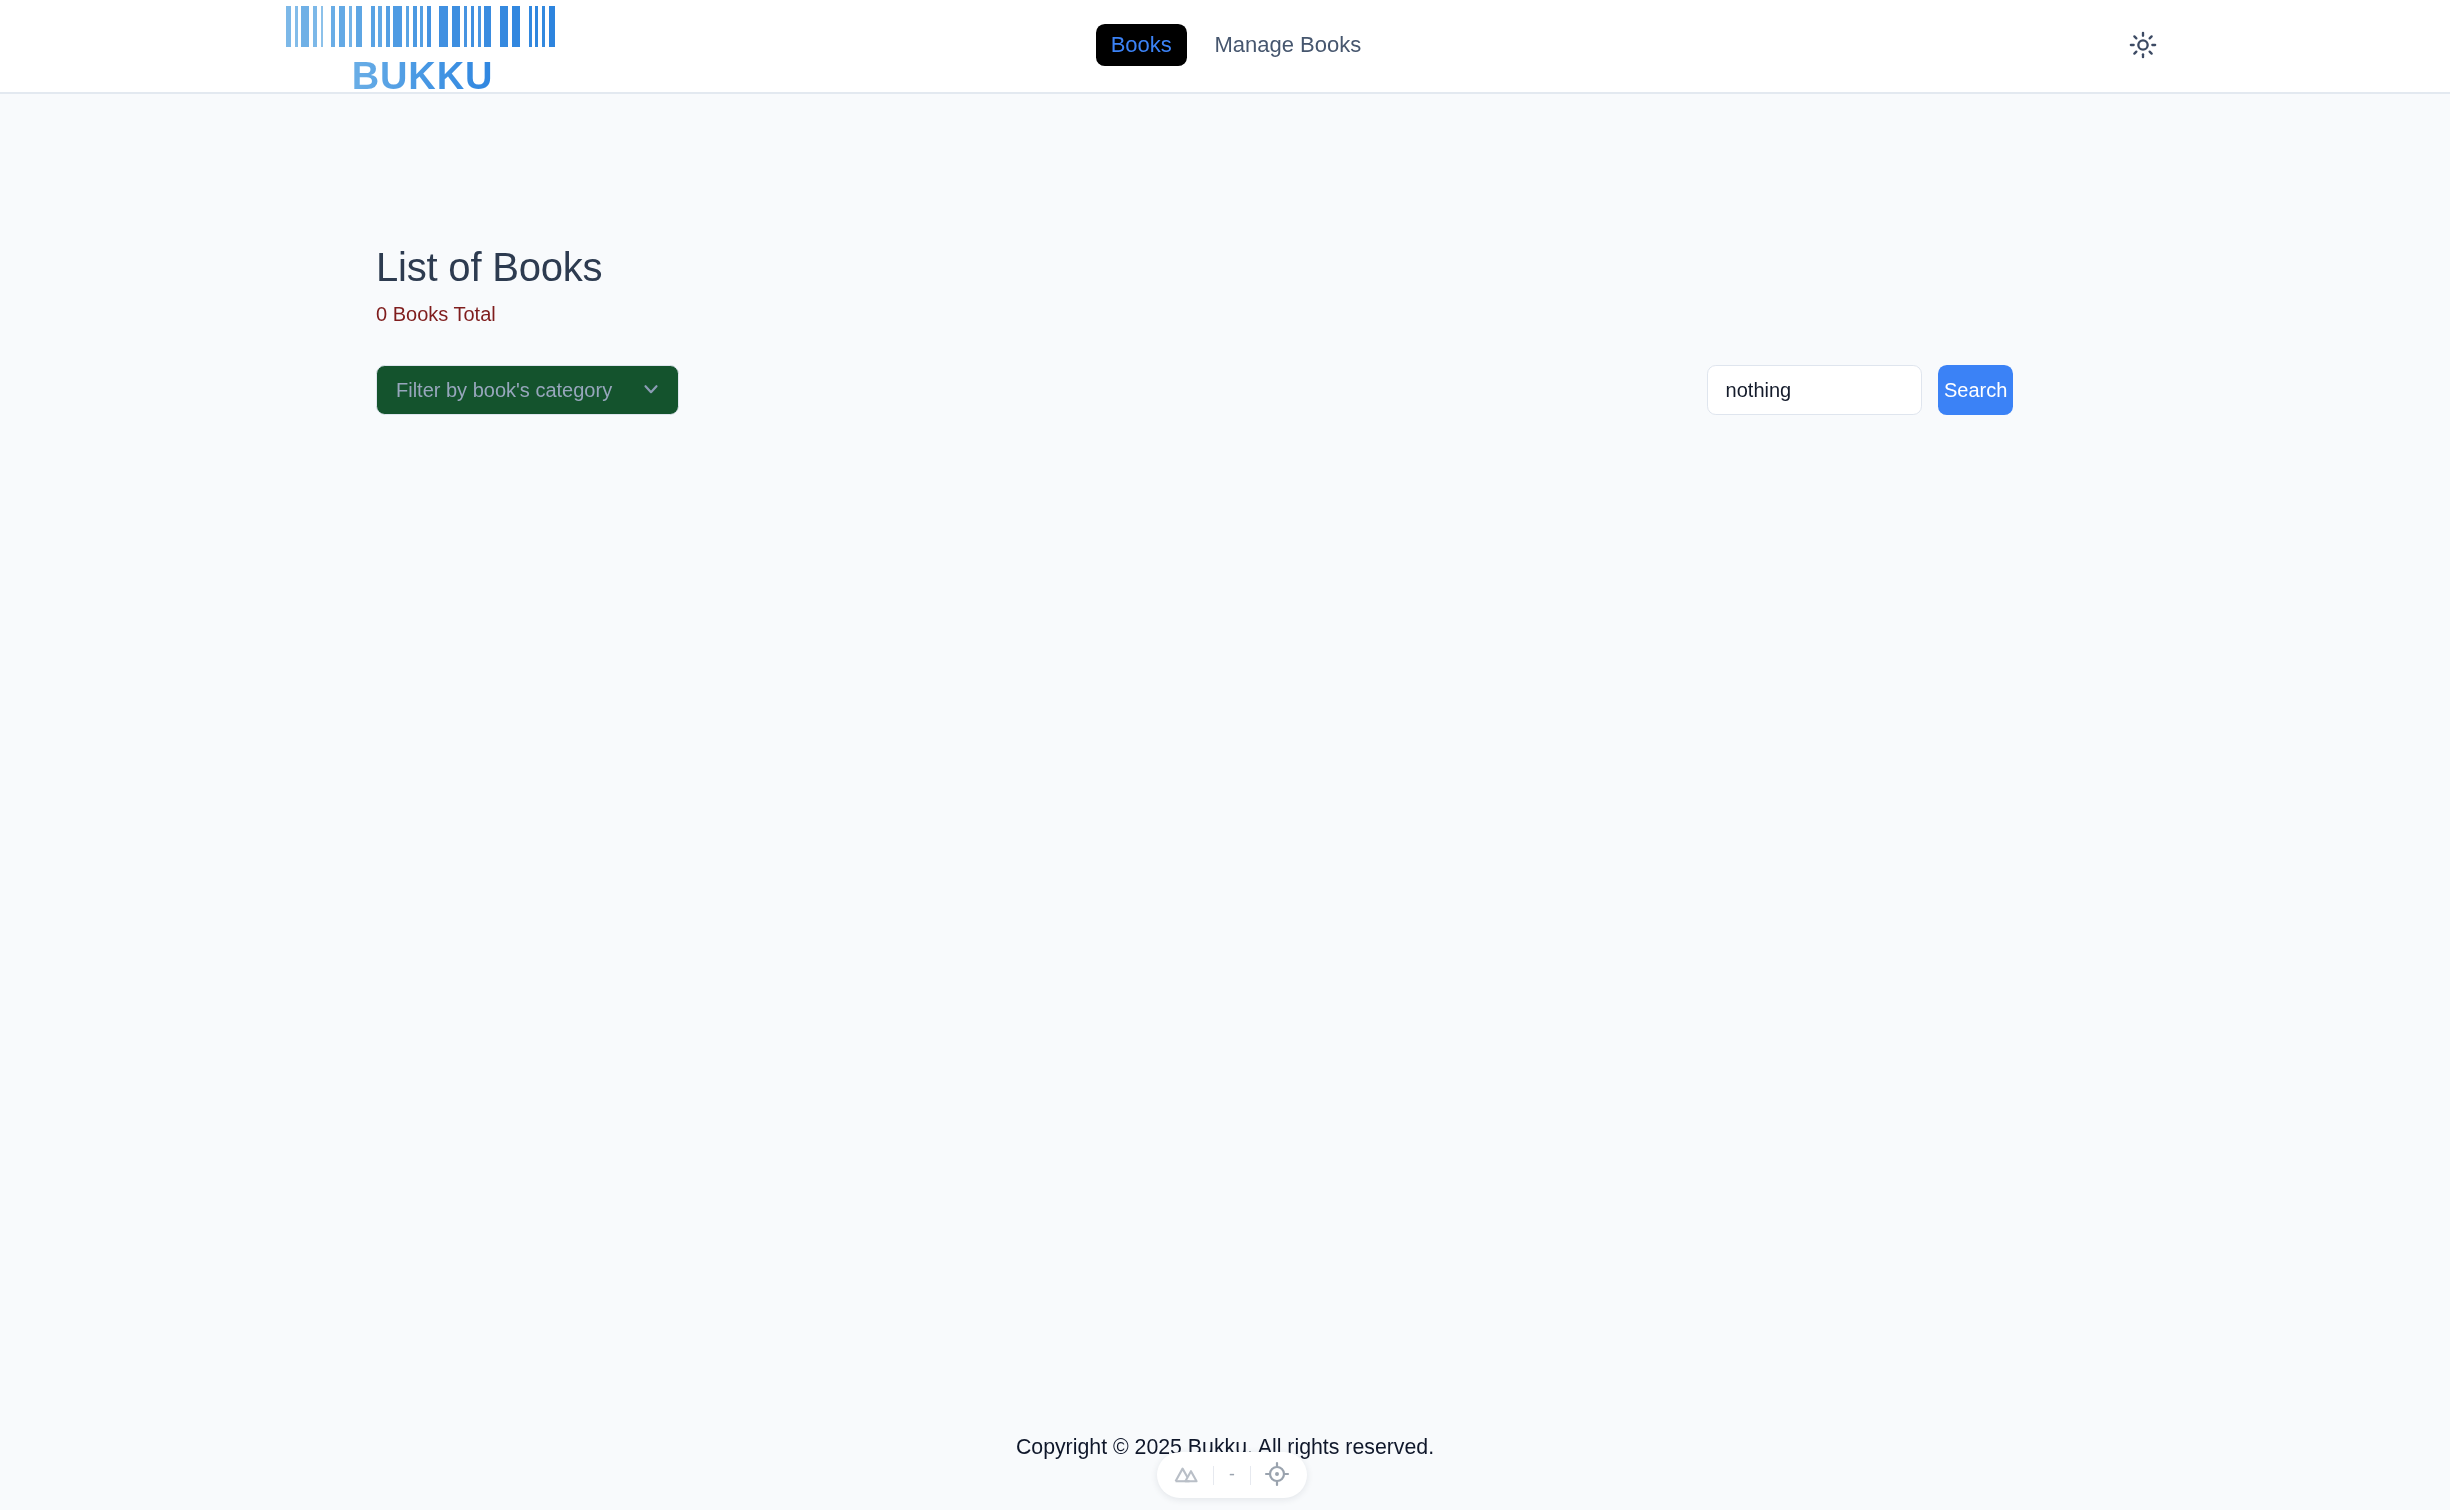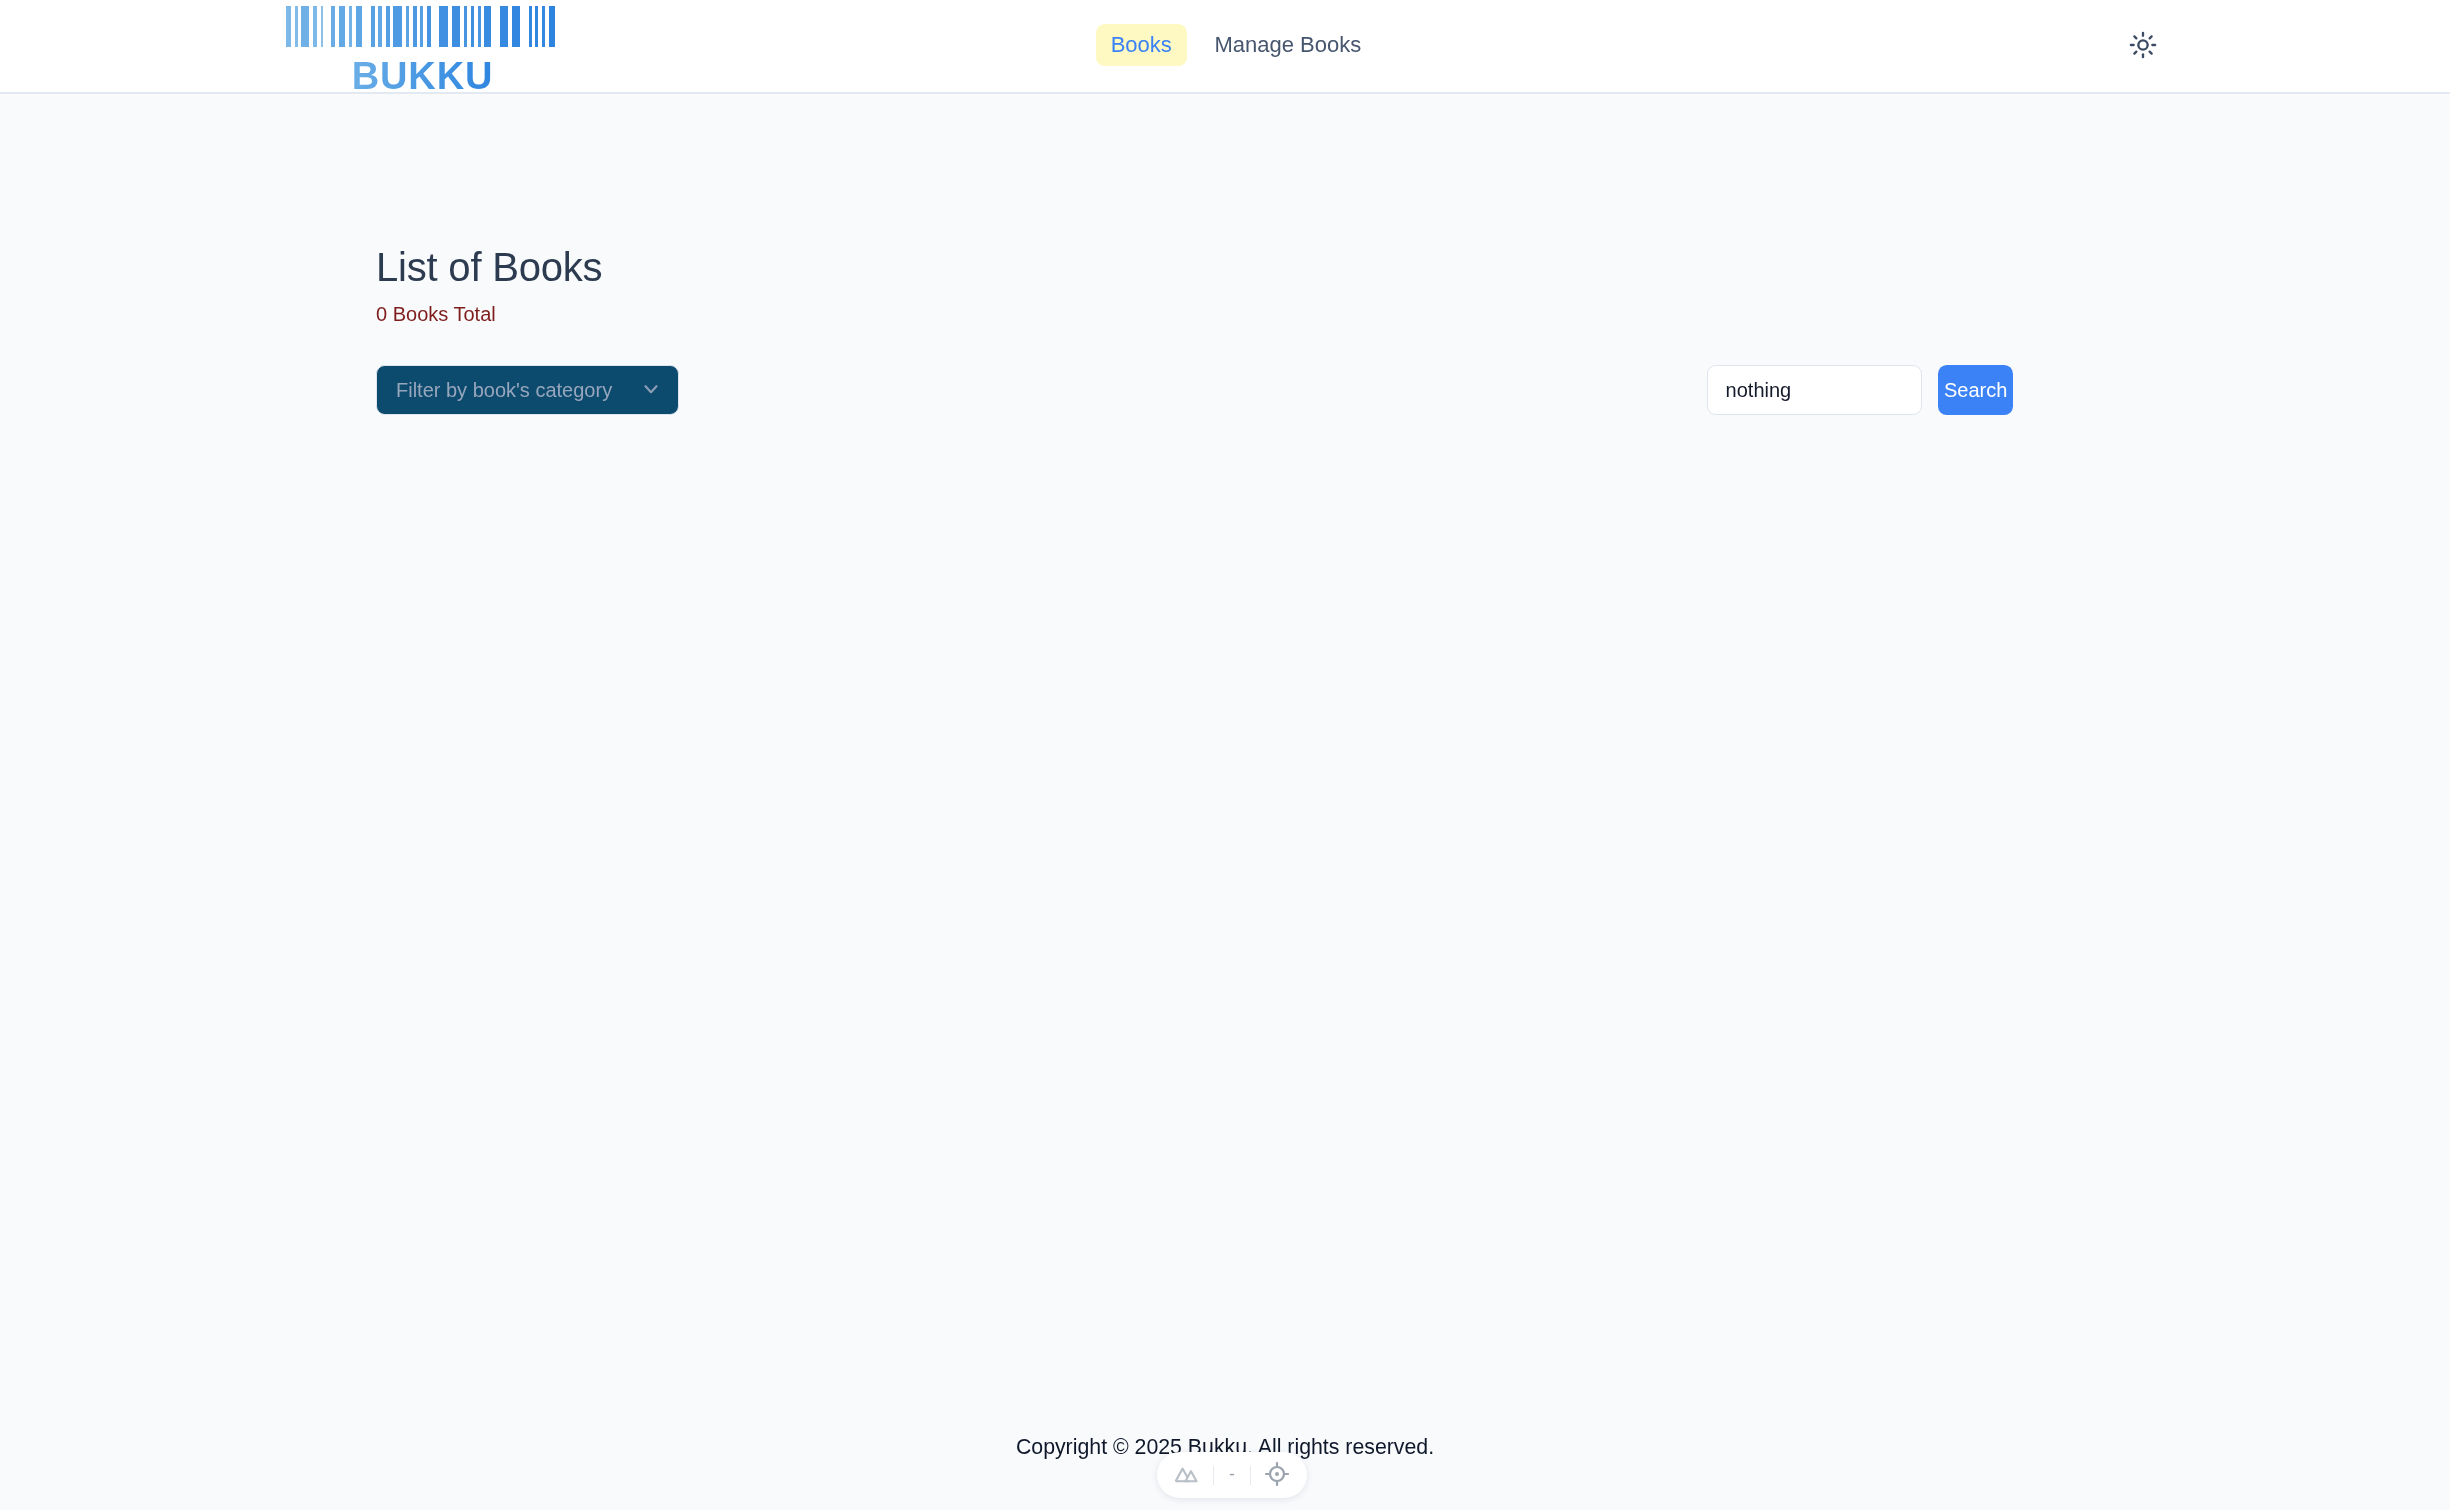--- a/index.html
+++ b/index.html
@@ -80,21 +80,21 @@
     font-size: 22px;
     line-height: 1;
     color: #46566e;
     padding: 10.3px 14.7px;
     border-radius: 8.8px;
     text-decoration: none;
     white-space: nowrap;
   }
   .nav-link.active {
     color: #3b82f6;
-    background: #fef9c3;
+    background: #000000;
   }
 
   .theme-toggle {
     position: absolute;
     right: 290px;
     top: 29px;
     width: 35px;
     height: 35px;
     display: flex;
     align-items: center;
@@ -129,21 +129,21 @@
     color: #7f1d1d;
     line-height: 1.2;
   }
 
   .filter-select {
     position: absolute;
     left: 376px;
     top: 271px;
     width: 303px;
     height: 50px;
-    background: #0c4a6e;
+    background: #14532d;
     border: 1.5px solid #dfe5ee;
     border-radius: 8.8px;
     display: flex;
     align-items: center;
     justify-content: space-between;
     padding: 0 16px 0 19px;
     cursor: pointer;
   }
   .filter-placeholder {
     font-size: 20px;

